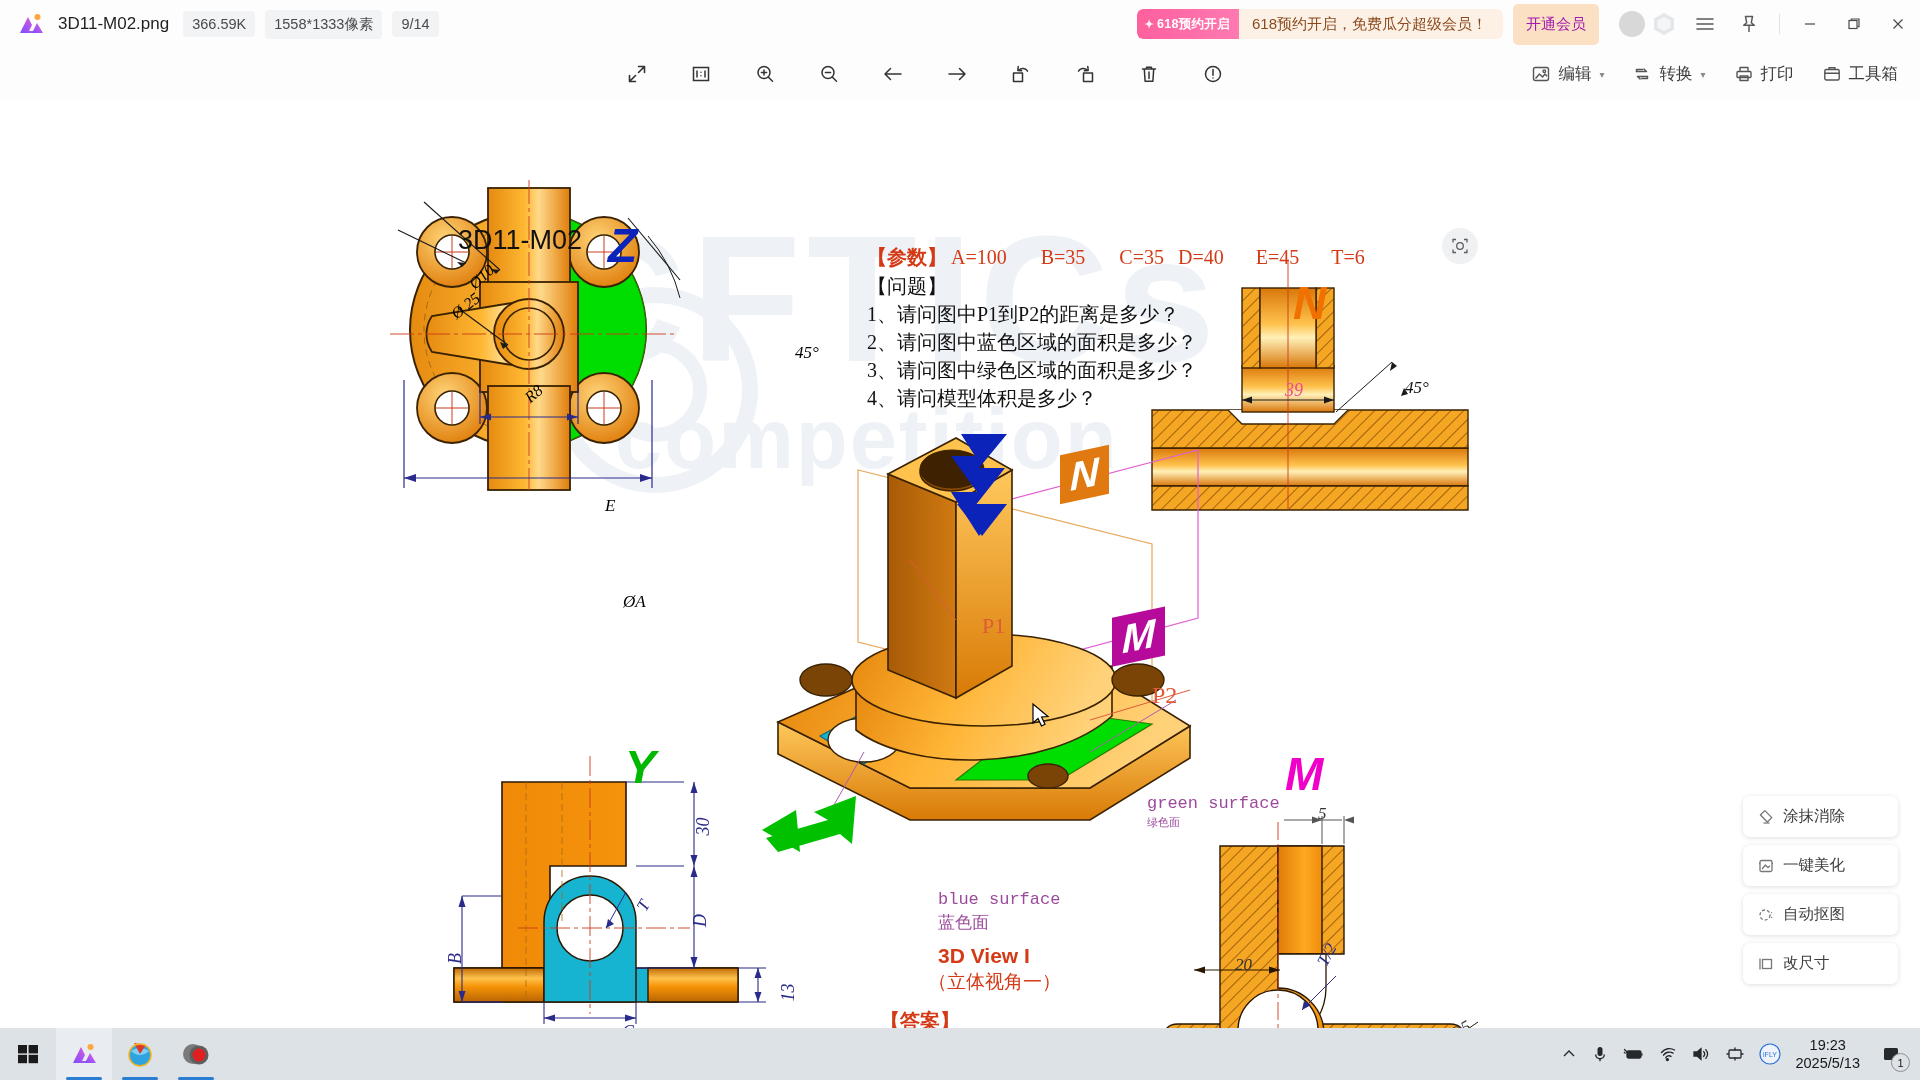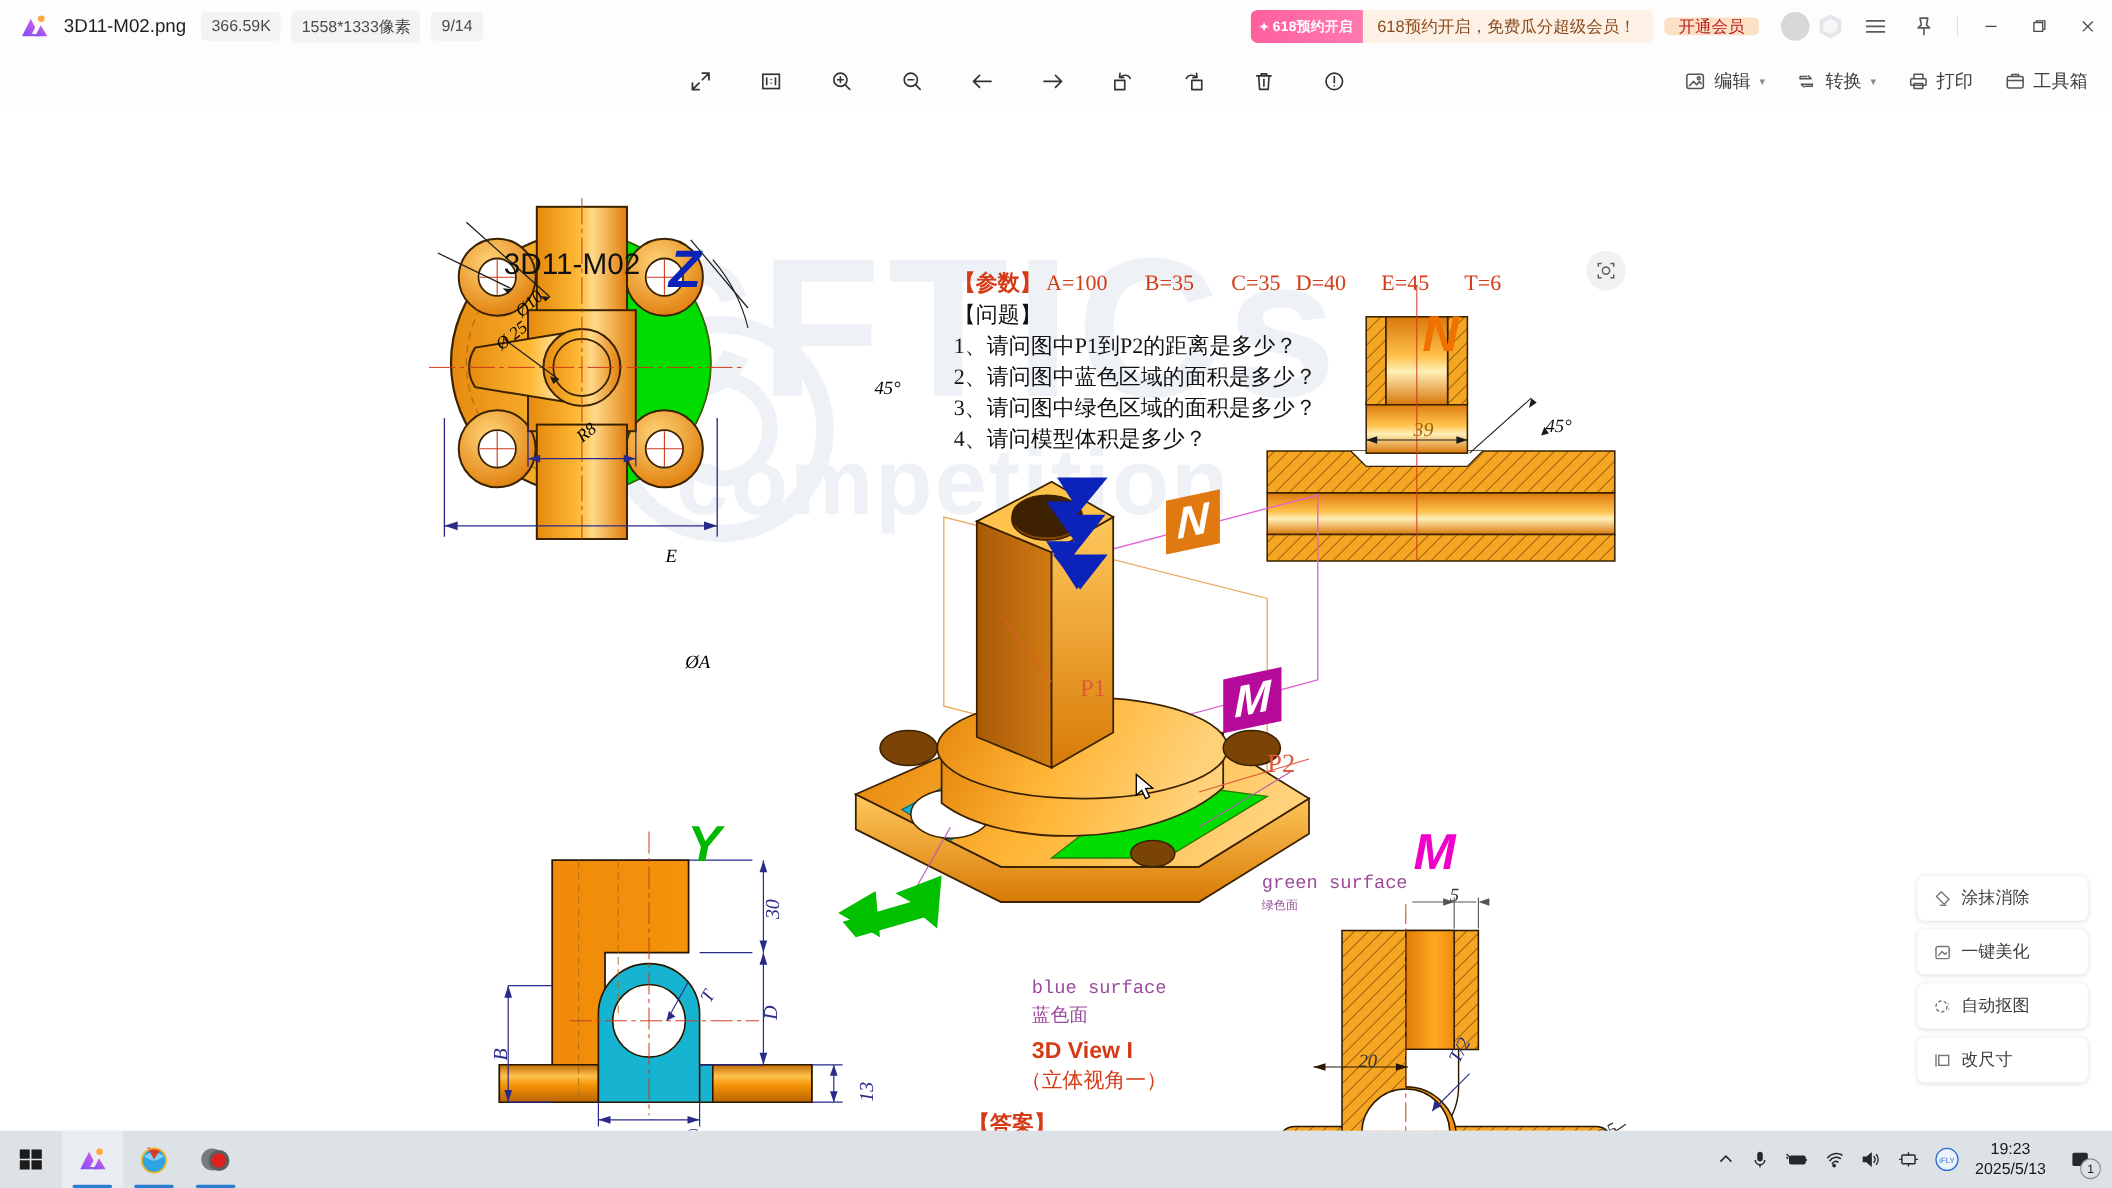--- a/index.html
+++ b/index.html
@@ -15,21 +15,21 @@
   .titlebar{position:absolute;left:0;top:0;width:1920px;height:48px;background:#fdfdfd;display:flex;align-items:center;}
   .app-logo{width:30px;height:30px;margin-left:16px;margin-right:12px;position:relative;}
   .app-logo svg{display:block;}
   .file-name{font-size:17px;color:#1f1f1f;margin-right:14px;white-space:nowrap;}
   .meta-chip{background:#f2f3f5;border-radius:4px;padding:5px 9px;font-size:14.5px;color:#4a4a4a;margin-right:10px;white-space:nowrap;}
   .title-spacer{flex:1;}
   .promo{display:flex;align-items:center;background:#fdf1e6;border-radius:6px;height:30px;overflow:hidden;margin-right:10px;}
   .promo-badge{background:linear-gradient(90deg,#ff5f9e,#ff7ab0);color:#fff;font-size:12.5px;font-weight:bold;height:30px;display:flex;align-items:center;padding:0 9px 0 7px;border-radius:6px 0 0 6px;letter-spacing:.3px;}
   .promo-badge .pb-ico{font-size:11px;margin-right:3px;opacity:.95;}
   .promo-text{font-size:15px;color:#8a4a1d;padding:0 16px 0 13px;white-space:nowrap;}
-  .promo-cta{background:#fbe0c4;color:#b91c1c;font-size:15px;border-radius:5px;height:16px;display:flex;align-items:center;padding:0 13px;margin-right:16px;white-space:nowrap;cursor:pointer;}
+  .promo-cta{background:#fbe0c4;color:#a21caf;font-size:15px;border-radius:5px;height:41px;display:flex;align-items:center;padding:0 13px;margin-right:16px;white-space:nowrap;cursor:pointer;}
   .tb-icon{width:34px;height:34px;display:flex;align-items:center;justify-content:center;margin:0 5px;color:#5a5a5a;cursor:pointer;border-radius:4px;}
   .avatar-grp{display:flex;align-items:center;margin-right:6px;}
   .avatar{width:26px;height:26px;border-radius:50%;background:#d8d8d8;margin-left:4px;display:block;}
   .vip-hex{width:26px;height:26px;margin-left:6px;opacity:.45;}
   .divider-v{width:1px;height:20px;background:#e3e3e3;margin:0 8px;}
   .win-btn{width:44px;height:46px;display:flex;align-items:center;justify-content:center;color:#4a4a4a;cursor:pointer;}
 
   
   .toolbar{position:absolute;left:0;top:48px;width:1920px;height:52px;background:#fdfdfd;display:flex;align-items:center;}
   .tool-center{position:absolute;left:620px;top:0;height:52px;display:flex;align-items:center;gap:30px;}
@@ -386,21 +386,21 @@
         </g>
       <g fill="#1a1a1a">
           <path d="M92 160 l10 -3.5 v7 Z"></path>
           <path d="M184 160 l-10 -3.5 v7 Z"></path>
         </g>
 
       <path d="M186 172 L242 122" stroke="#1a1a1a" stroke-width="1"></path>
       <path d="M242 122 l-2 9 l7 -5 Z" fill="#1a1a1a"></path>
       <path d="M254 148 l-3 8 l7 -2 Z" fill="#1a1a1a"></path>
     </svg>
-    <div class="dtxt serif ital" style="left:1285px;top:280px;font-size:18px;color:#a16207;">39</div>
+    <div class="dtxt serif ital" style="left:1285px;top:280px;font-size:18px;color:#ec4899;">39</div>
     <div class="dtxt serif ital" style="left:1405px;top:278px;font-size:17px;color:#111;">45°</div>
     <div class="axis-letter" style="left:1293px;top:176px;font-size:46px;color:#f07000;font-style:italic;">N</div>
 
     <svg style="position:absolute;left:760px;top:280px;" width="450" height="460">
       <defs>
         <linearGradient id="iso1" x1="0" y1="0" x2="1" y2="0.2">
           <stop offset="0" stop-color="#e4840b"></stop>
             <stop offset=".5" stop-color="#ffb536"></stop>
             <stop offset="1" stop-color="#ffd27a"></stop>
         </linearGradient>

